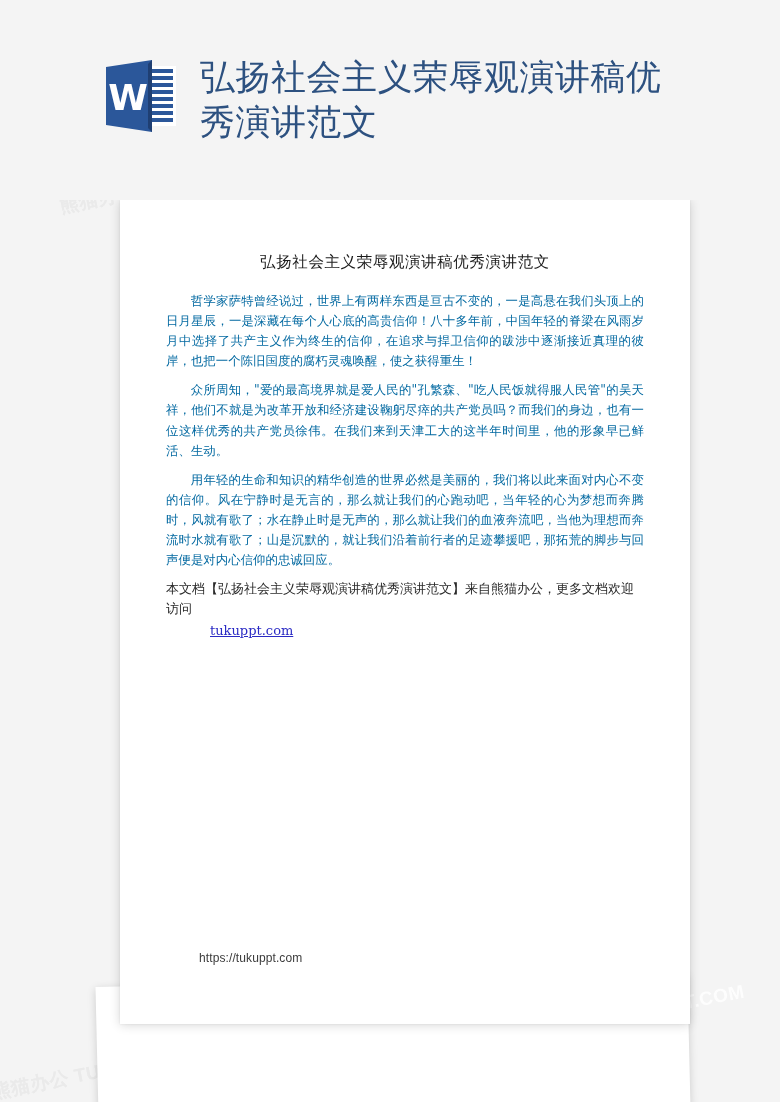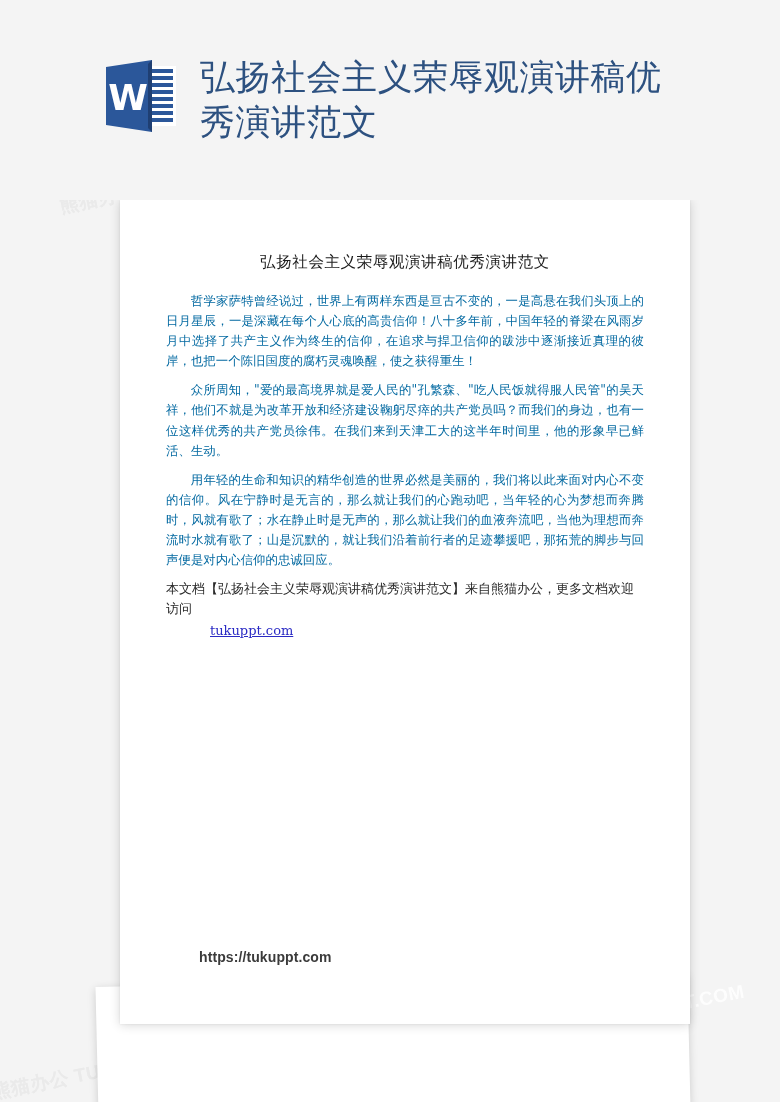--- a/index.html
+++ b/index.html
@@ -135,24 +135,23 @@
     text-decoration: underline;
     display: inline-block;
     margin-top: 1px;
     margin-left: 44px;
   }
   .page-url {
     position: absolute;
     left: 79px;
     bottom: 59px;
     font-family: "Liberation Sans", sans-serif;
-    font-size: 14px;
+    font-size: 12px;
     color: #3b3b3b;
     letter-spacing: .1px;
-    font-weight: bold;
   }
 </style>
 </head>
 <body>
 
 <div class="wm-layer">
   <div class="wm dk" style="left:58px;  top:172px;">熊猫办公 TUKUPPT.COM</div>
   <div class="wm dk" style="left:392px; top:172px;">熊猫办公 TUKUPPT.COM</div>
   <div class="wm dk" style="left:-10px; top:1058px;">熊猫办公 TUKUPPT.COM</div>
   <div class="wm dk" style="left:396px; top:1058px;">熊猫办公 TUKUPPT.COM</div>

